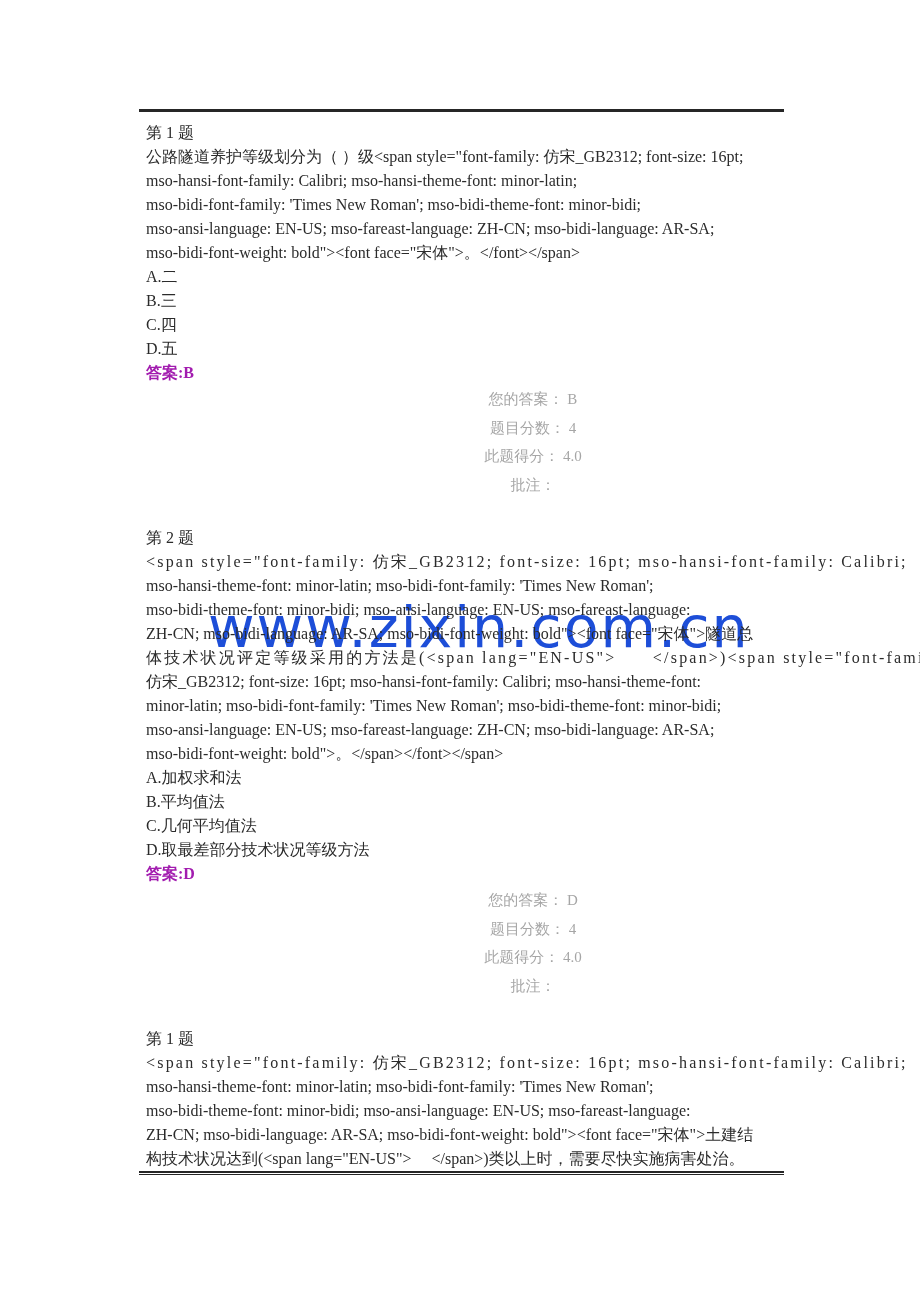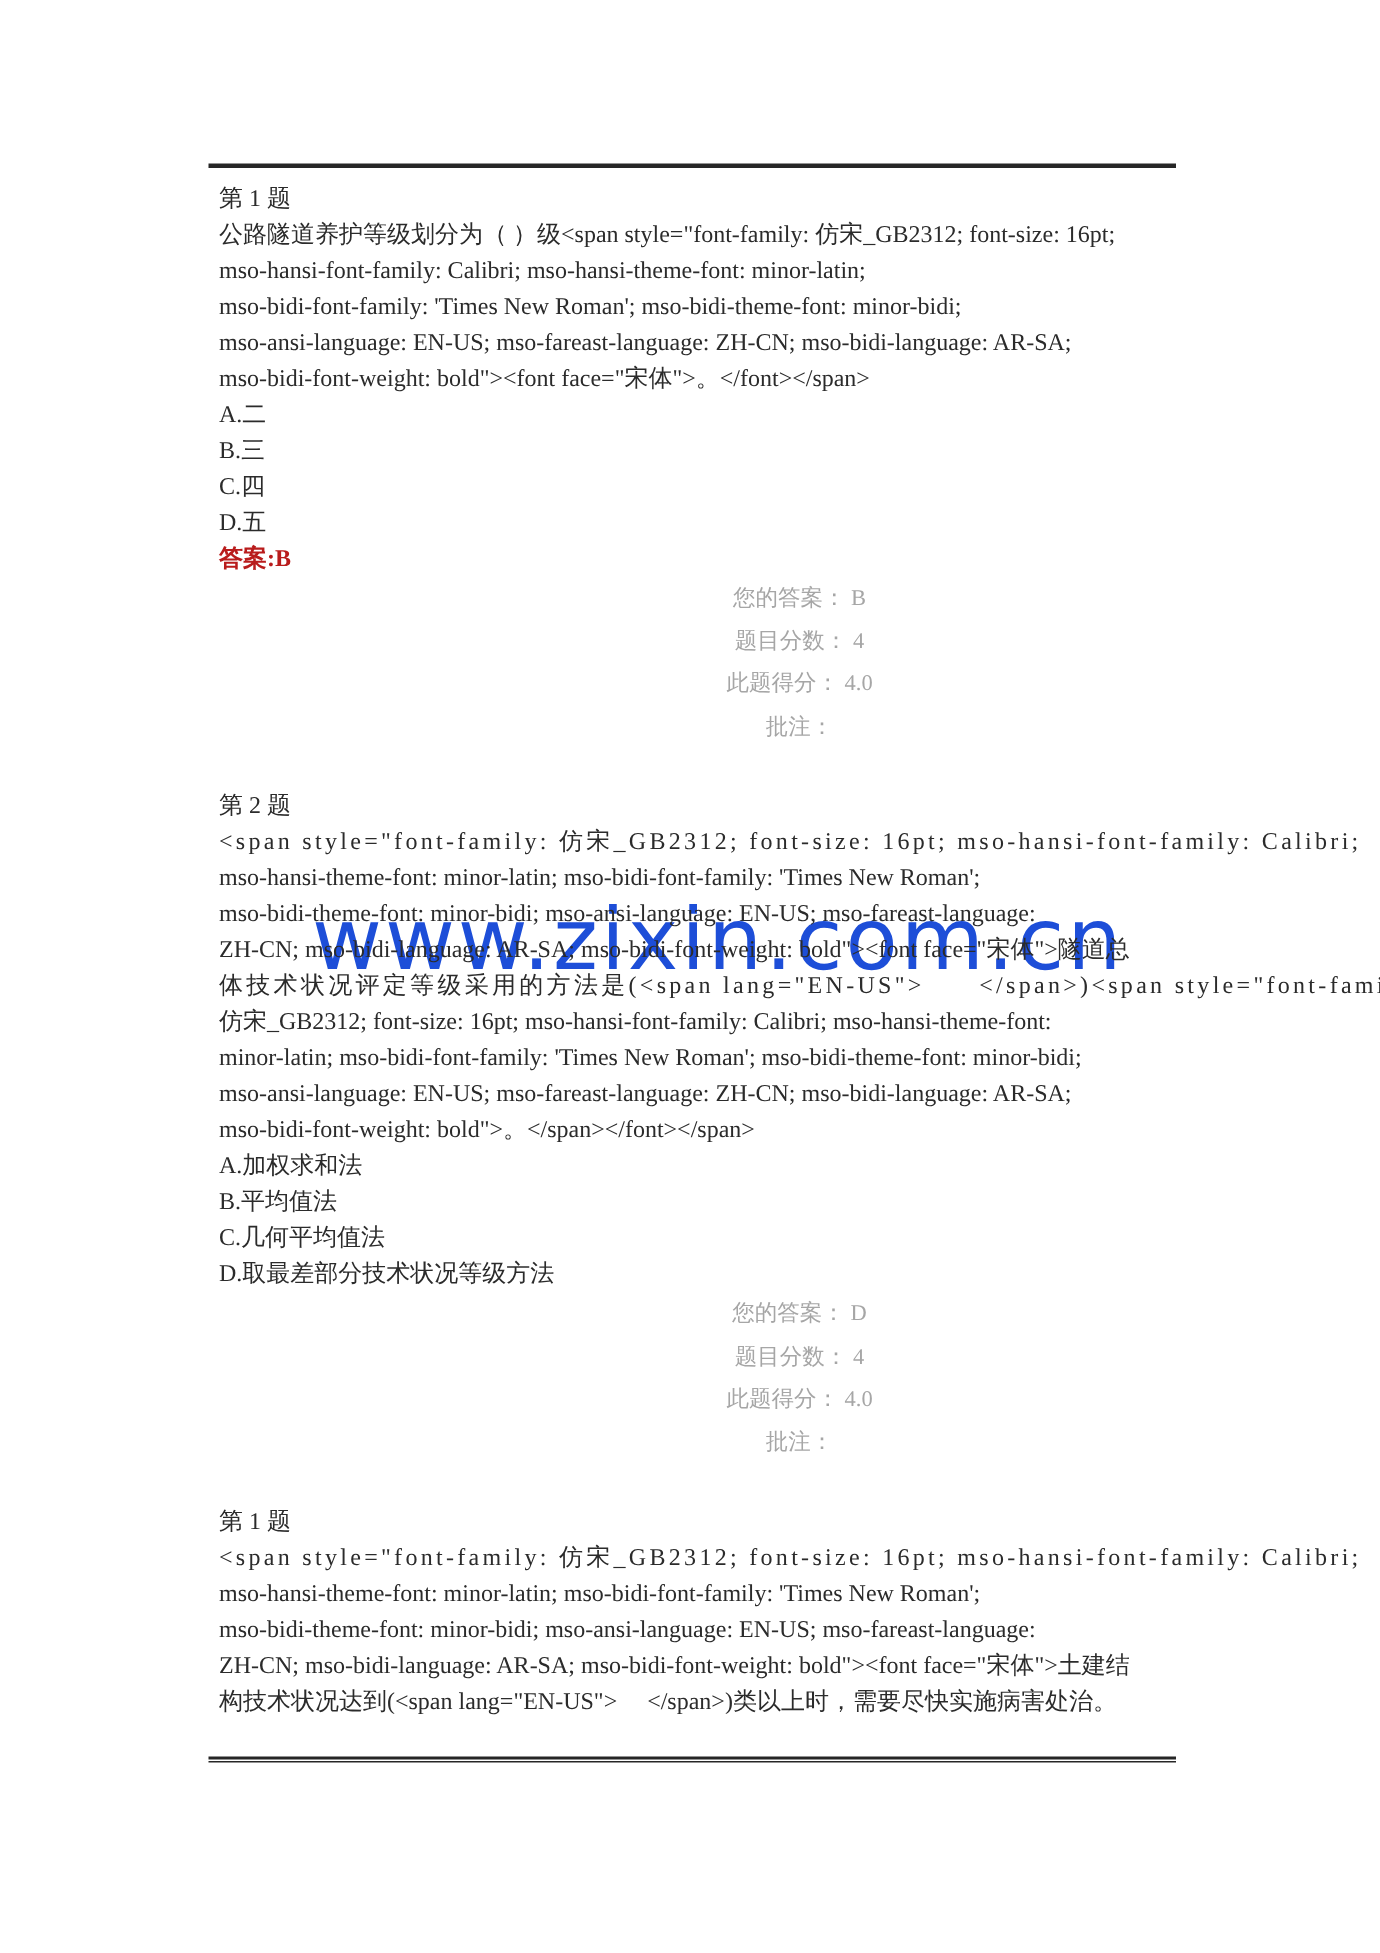--- a/index.html
+++ b/index.html
@@ -35,21 +35,21 @@
     left: 146px; top: 121px;
     width: 774px;
     z-index: 1;
   }
   .line {
     font-size: 16px;
     line-height: 24px;
     white-space: pre;
   }
   .line.stretch { letter-spacing: 2.2px; }
-  .answer { font-weight: bold; color: #b91c1c; }
+  .answer { font-weight: bold; color: #a21caf; }
   .muted {
     font-size: 15px;
     line-height: 28.5px;
     color: #a6a6a6;
     white-space: pre;
     text-align: center;
   }
   section.q-follow { margin-top: 27px; font-family: Liberation Serif, serif; }
 </style>
 </head>
@@ -89,20 +89,21 @@
       <div class="line">ZH-CN; mso-bidi-language: AR-SA; mso-bidi-font-weight: bold"&gt;&lt;font face="宋体"&gt;隧道总</div>
       <div class="line stretch">体技术状况评定等级采用的方法是(&lt;span lang="EN-US"&gt;　　&lt;/span&gt;)&lt;span style="font-family:</div>
       <div class="line">仿宋_GB2312; font-size: 16pt; mso-hansi-font-family: Calibri; mso-hansi-theme-font:</div>
       <div class="line">minor-latin; mso-bidi-font-family: 'Times New Roman'; mso-bidi-theme-font: minor-bidi;</div>
       <div class="line">mso-ansi-language: EN-US; mso-fareast-language: ZH-CN; mso-bidi-language: AR-SA;</div>
       <div class="line">mso-bidi-font-weight: bold"&gt;。&lt;/span&gt;&lt;/font&gt;&lt;/span&gt;</div>
       <div class="line">A.加权求和法</div>
       <div class="line">B.平均值法</div>
       <div class="line">C.几何平均值法</div>
       <div class="line">D.取最差部分技术状况等级方法</div>
+      <div class="line answer">答案:D</div>
       <div class="muted">您的答案： D</div>
       <div class="muted">题目分数： 4</div>
       <div class="muted">此题得分： 4.0</div>
       <div class="muted">批注：</div>
     </section>
 
     <section class="q-follow">
       <div class="line">第 1 题</div>
       <div class="line stretch">&lt;span style="font-family: 仿宋_GB2312; font-size: 16pt; mso-hansi-font-family: Calibri;</div>
       <div class="line">mso-hansi-theme-font: minor-latin; mso-bidi-font-family: 'Times New Roman';</div>

